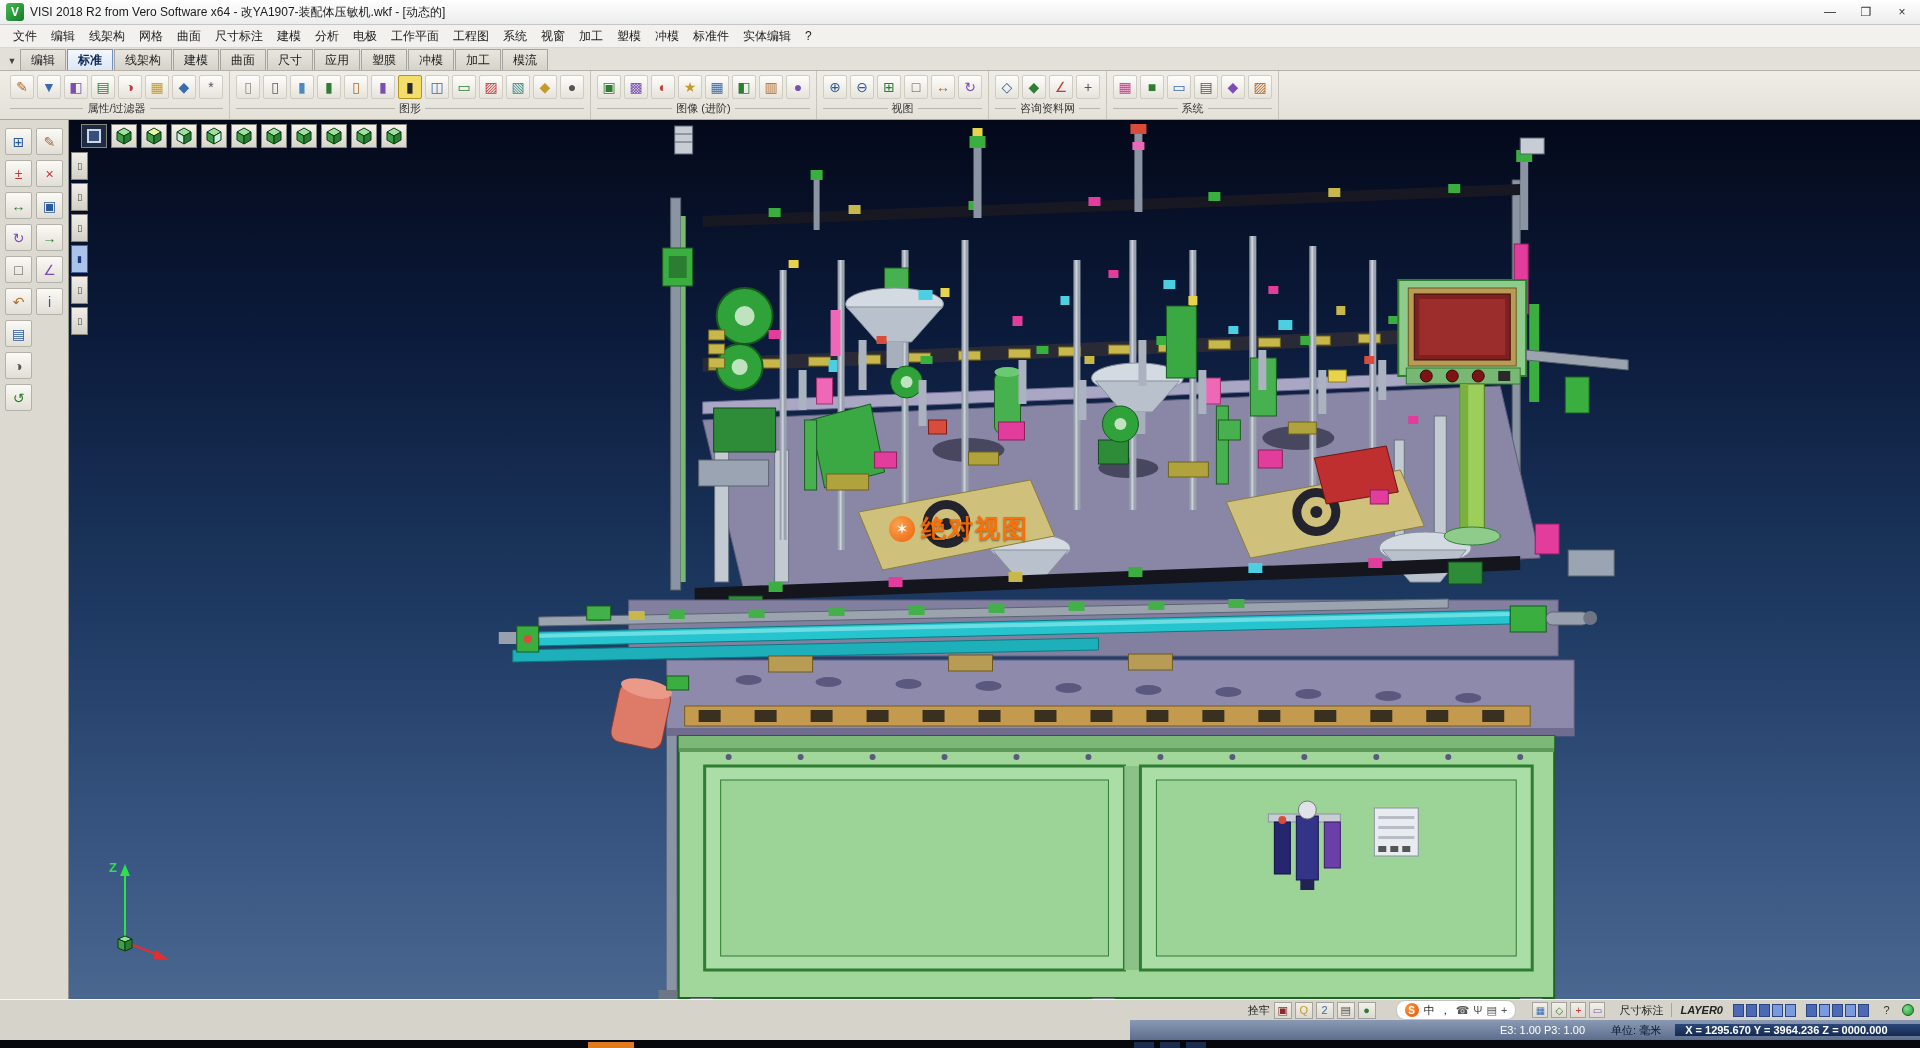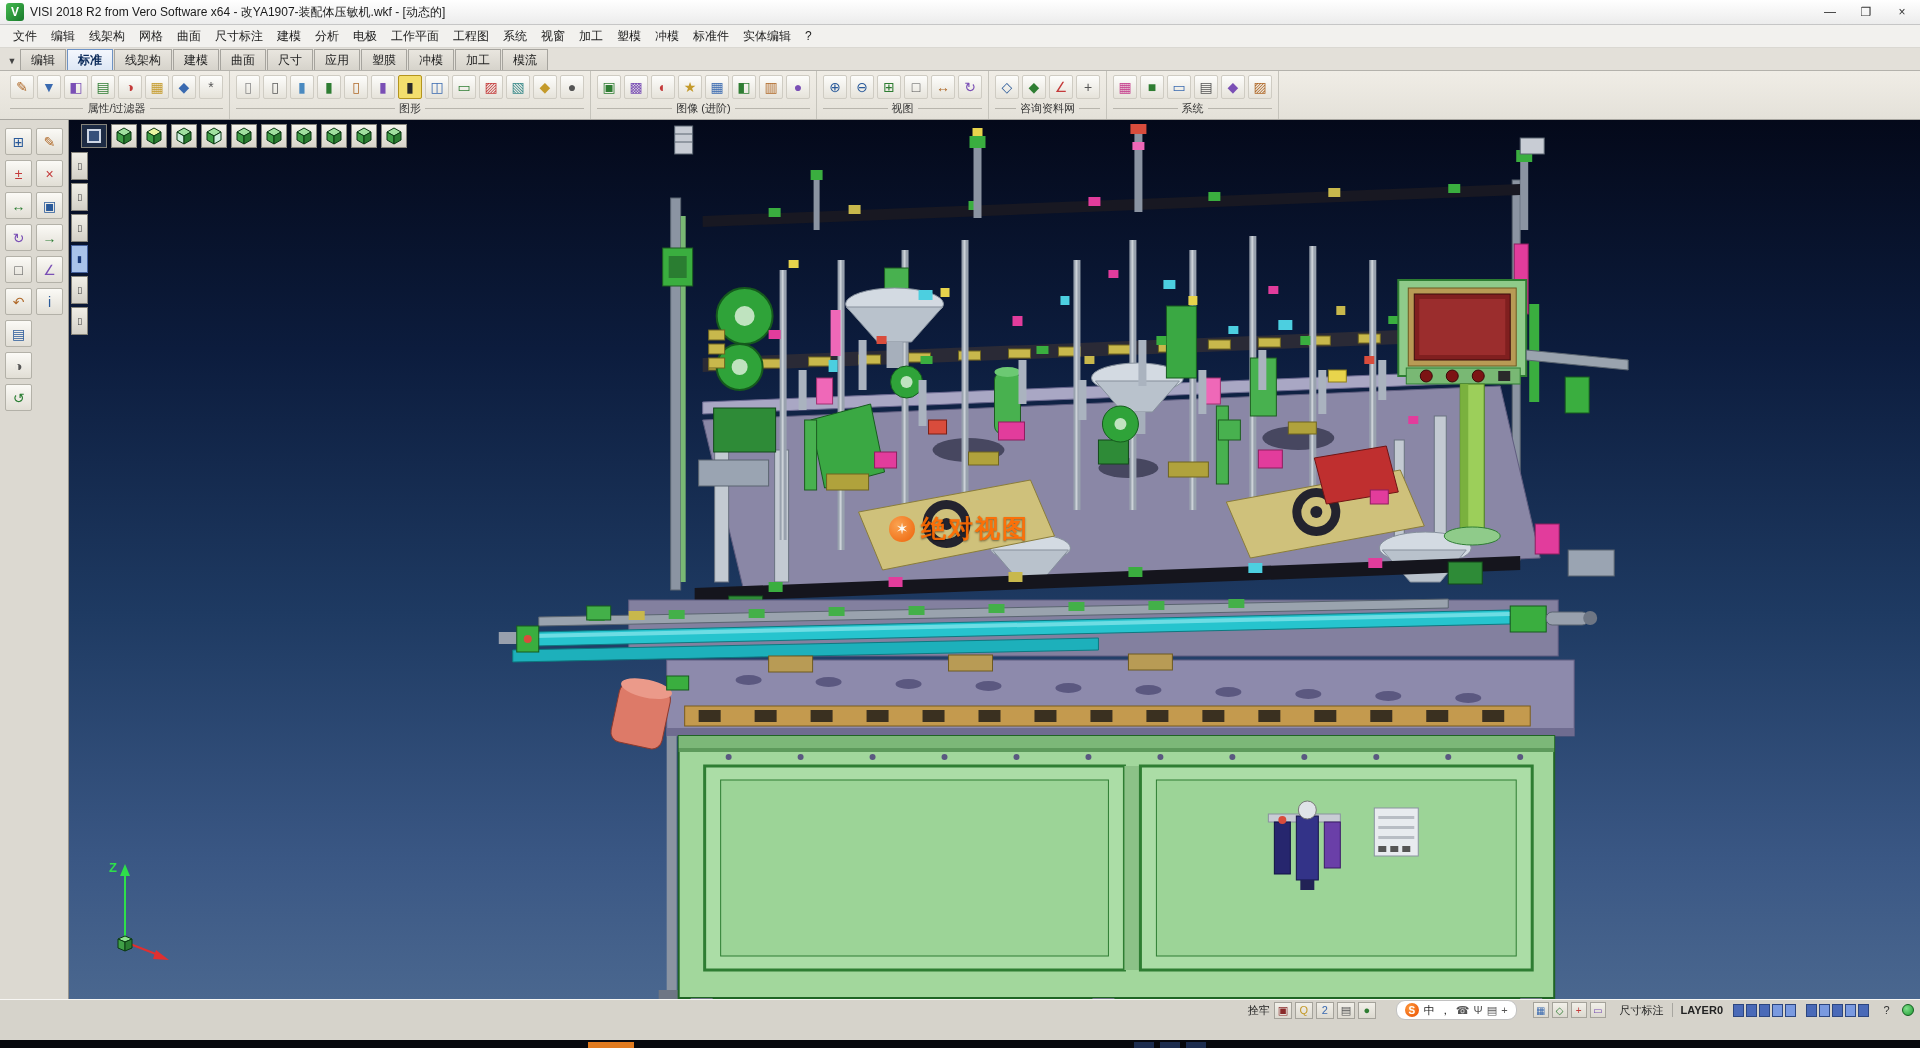--- a/index.html
+++ b/index.html
@@ -49,21 +49,21 @@
   .statusbar1{height:20px;background:#d6d3cb;border-top:1px solid #f7f6f3;display:flex;align-items:center;font-size:11px;padding-right:6px;}
   .sb-spacer{flex:1;}
   .lock-cluster{display:flex;align-items:center;gap:4px;margin-right:20px;}
   .sb-mini{width:16px;height:15px;display:flex;align-items:center;justify-content:center;font-size:11px;background:linear-gradient(#f2f0e9,#dcd9d0);border:1px solid #a5a39b;}
   .ime-bar{display:flex;align-items:center;gap:5px;background:#ffffff;border:1px solid #c2c2c2;border-radius:9px;padding:1px 8px;margin-right:16px;height:16px;}
   .ime-logo{width:14px;height:14px;border-radius:50%;background:radial-gradient(circle at 35% 35%,#ff9a3d,#e84c00);color:#fff;font-size:10px;font-weight:bold;display:flex;align-items:center;justify-content:center;}
   .ime-bar .sb-mini{border:none;background:none;width:auto;}
   .snap-cluster{display:flex;align-items:center;gap:3px;margin-right:14px;}
   .snap-cluster .sb-mini{width:14px;height:14px;font-size:10px;}
   .sb-sep{width:1px;height:14px;background:#a8a6a0;margin:0 8px;}
-  .layer-label{font-weight:bold;}
+  .layer-label{font-weight:bold;font-style:italic;}
   .layer-bars{display:flex;align-items:center;gap:2px;margin:0 10px;}
   .layer-bars .seg{width:9px;height:11px;background:#4a6ab8;border:1px solid #2c4680;}
   .layer-bars .seg.l2{background:#7a9ae0;}
   .layer-bars .gap{width:6px;}
   .help-glyph{width:15px;text-align:center;color:#333;}
   .status-dot{width:10px;height:10px;border-radius:50%;background:radial-gradient(circle at 35% 35%,#7fe08a,#1f9a33);margin-left:8px;border:1px solid #10601e;}
   .statusbar2{height:20px;background:#d6d3cb;display:flex;align-items:stretch;font-size:11px;}
   .sb2-blue{width:790px;background:linear-gradient(#8a9ab4,#5c6e8e);display:flex;align-items:center;color:#0a1a33;}
   .sb2-scale{color:#ffffff;margin-left:370px;margin-right:26px;white-space:nowrap;}
   .sb2-units{margin-right:14px;white-space:nowrap;}
@@ -698,20 +698,25 @@
       <span class="seg"></span>
       <span class="seg l2"></span>
       <span class="seg"></span>
   </div>
   <span class="help-glyph">?</span>
   <span class="status-dot"></span>
 </div>
 
 <div class="statusbar2">
   <div class="sb-spacer"></div>
+  <div class="sb2-blue">
+    <span class="sb2-scale">E3: 1.00 P3: 1.00</span>
+    <span class="sb2-units">单位: 毫米</span>
+    <div class="coords-box">X = 1295.670 Y = 3964.236 Z = 0000.000</div>
+  </div>
 </div>
 
 <div class="taskbar">
   <div class="tk-orange"></div>
   <div class="tk-seg first"></div>
   <div class="tk-seg"></div>
   <div class="tk-seg"></div>
 </div>
 
 </body></html>

